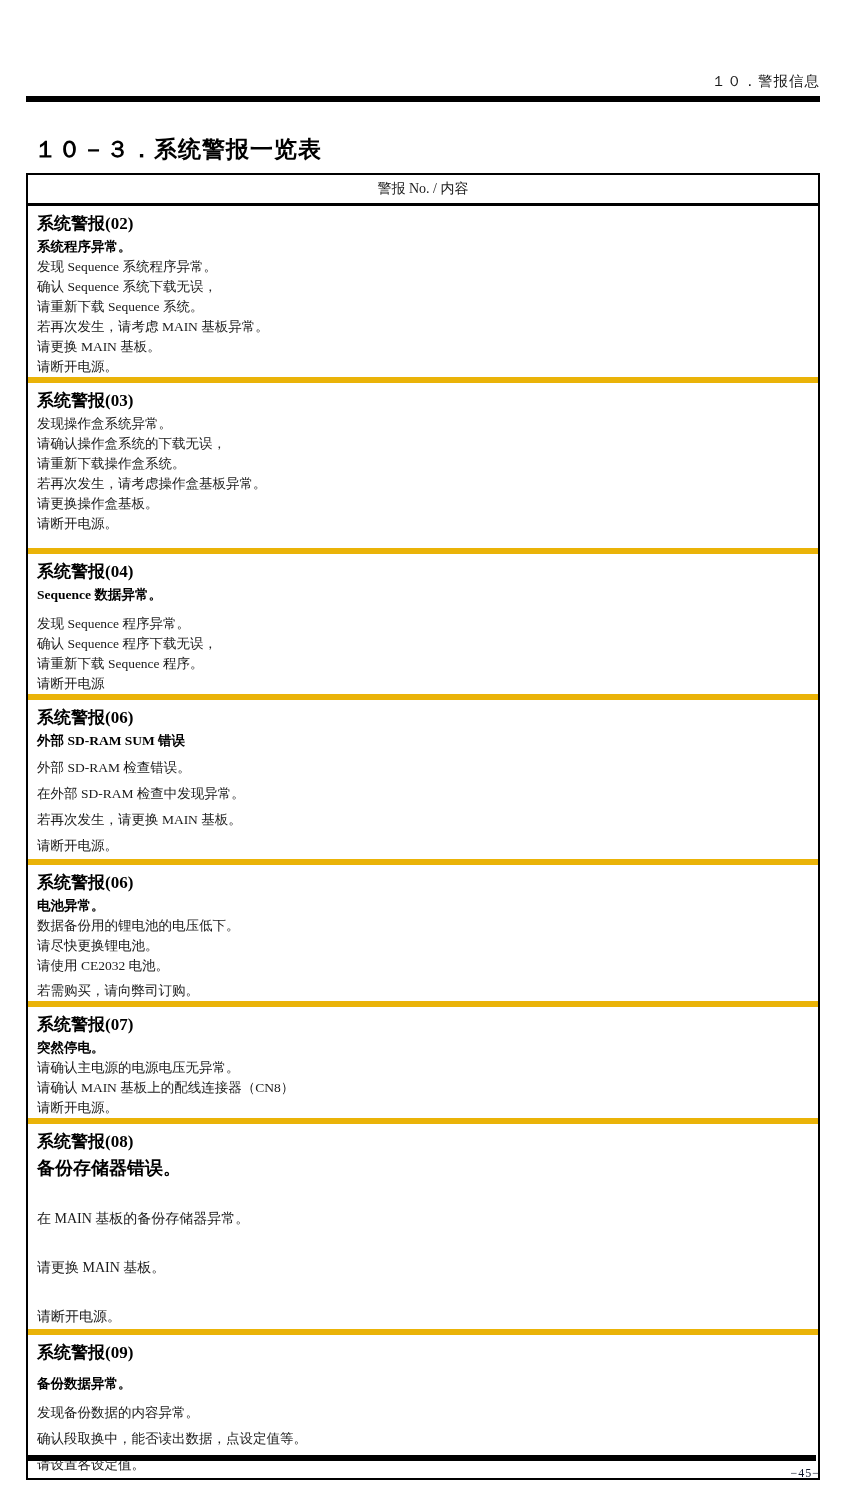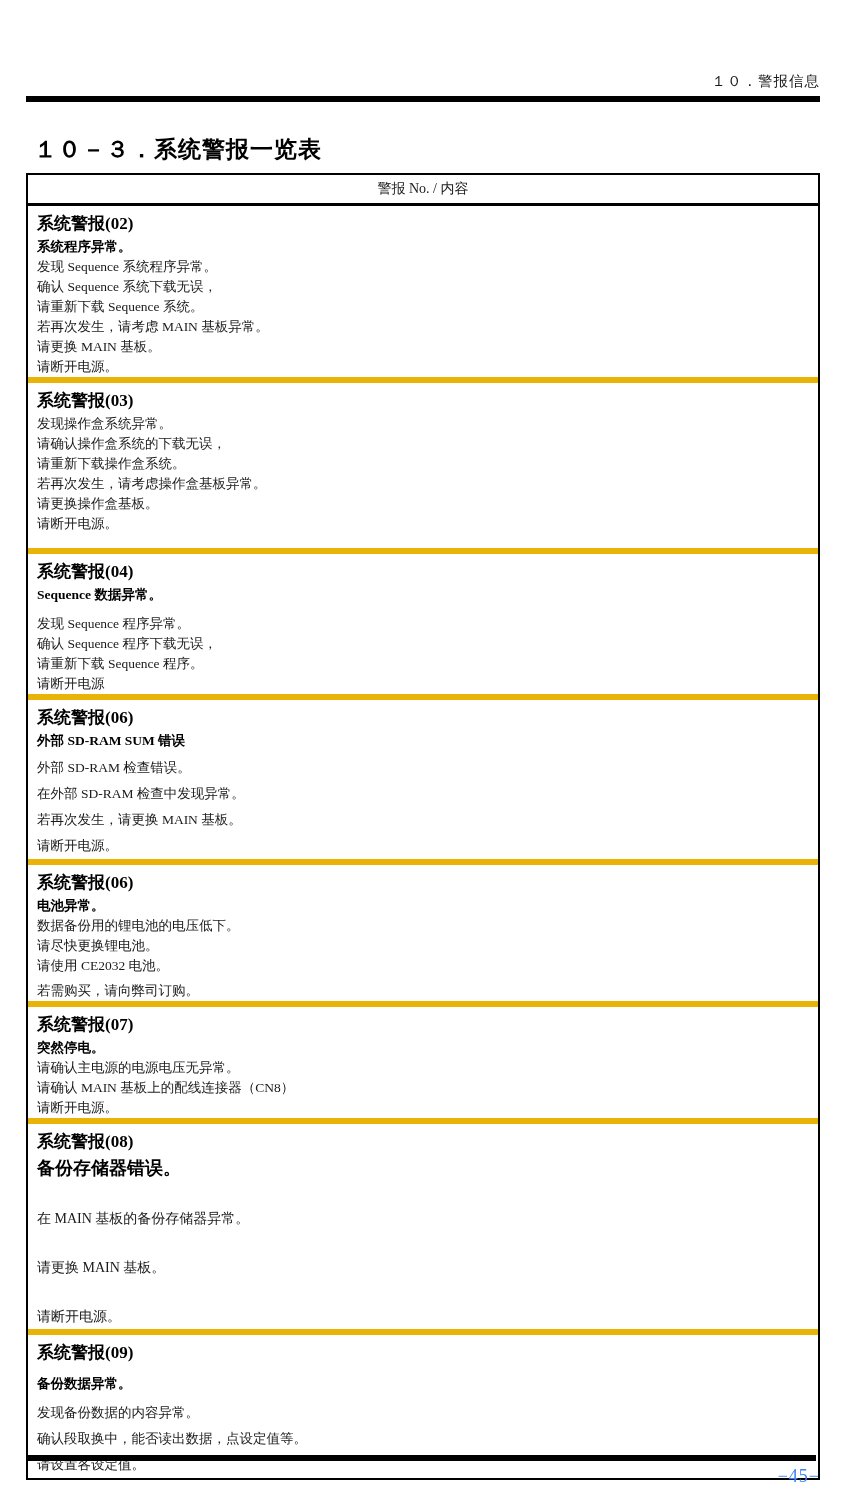--- a/index.html
+++ b/index.html
@@ -24,21 +24,21 @@
   .page-title {
     position: absolute; left: 34px; top: 134px;
     font-size: 23px; font-weight: bold; letter-spacing: 1px; color: #000;
   }
   .footer-rule {
     position: absolute; left: 26px; top: 1455px;
     width: 790px; height: 6px; background: #000;
   }
   .page-number {
     position: absolute; right: 42px; top: 1466px;
-    font-size: 18px; color: #3b82f6; letter-spacing: 1px;
+    font-size: 12px; color: #0f172a; letter-spacing: 1px;
   }
 
   
   .alarm-table {
     position: absolute; left: 26px; top: 173px;
     width: 794px;
     border: 2px solid #000;
     background: #fff;
   }
   .table-header {

